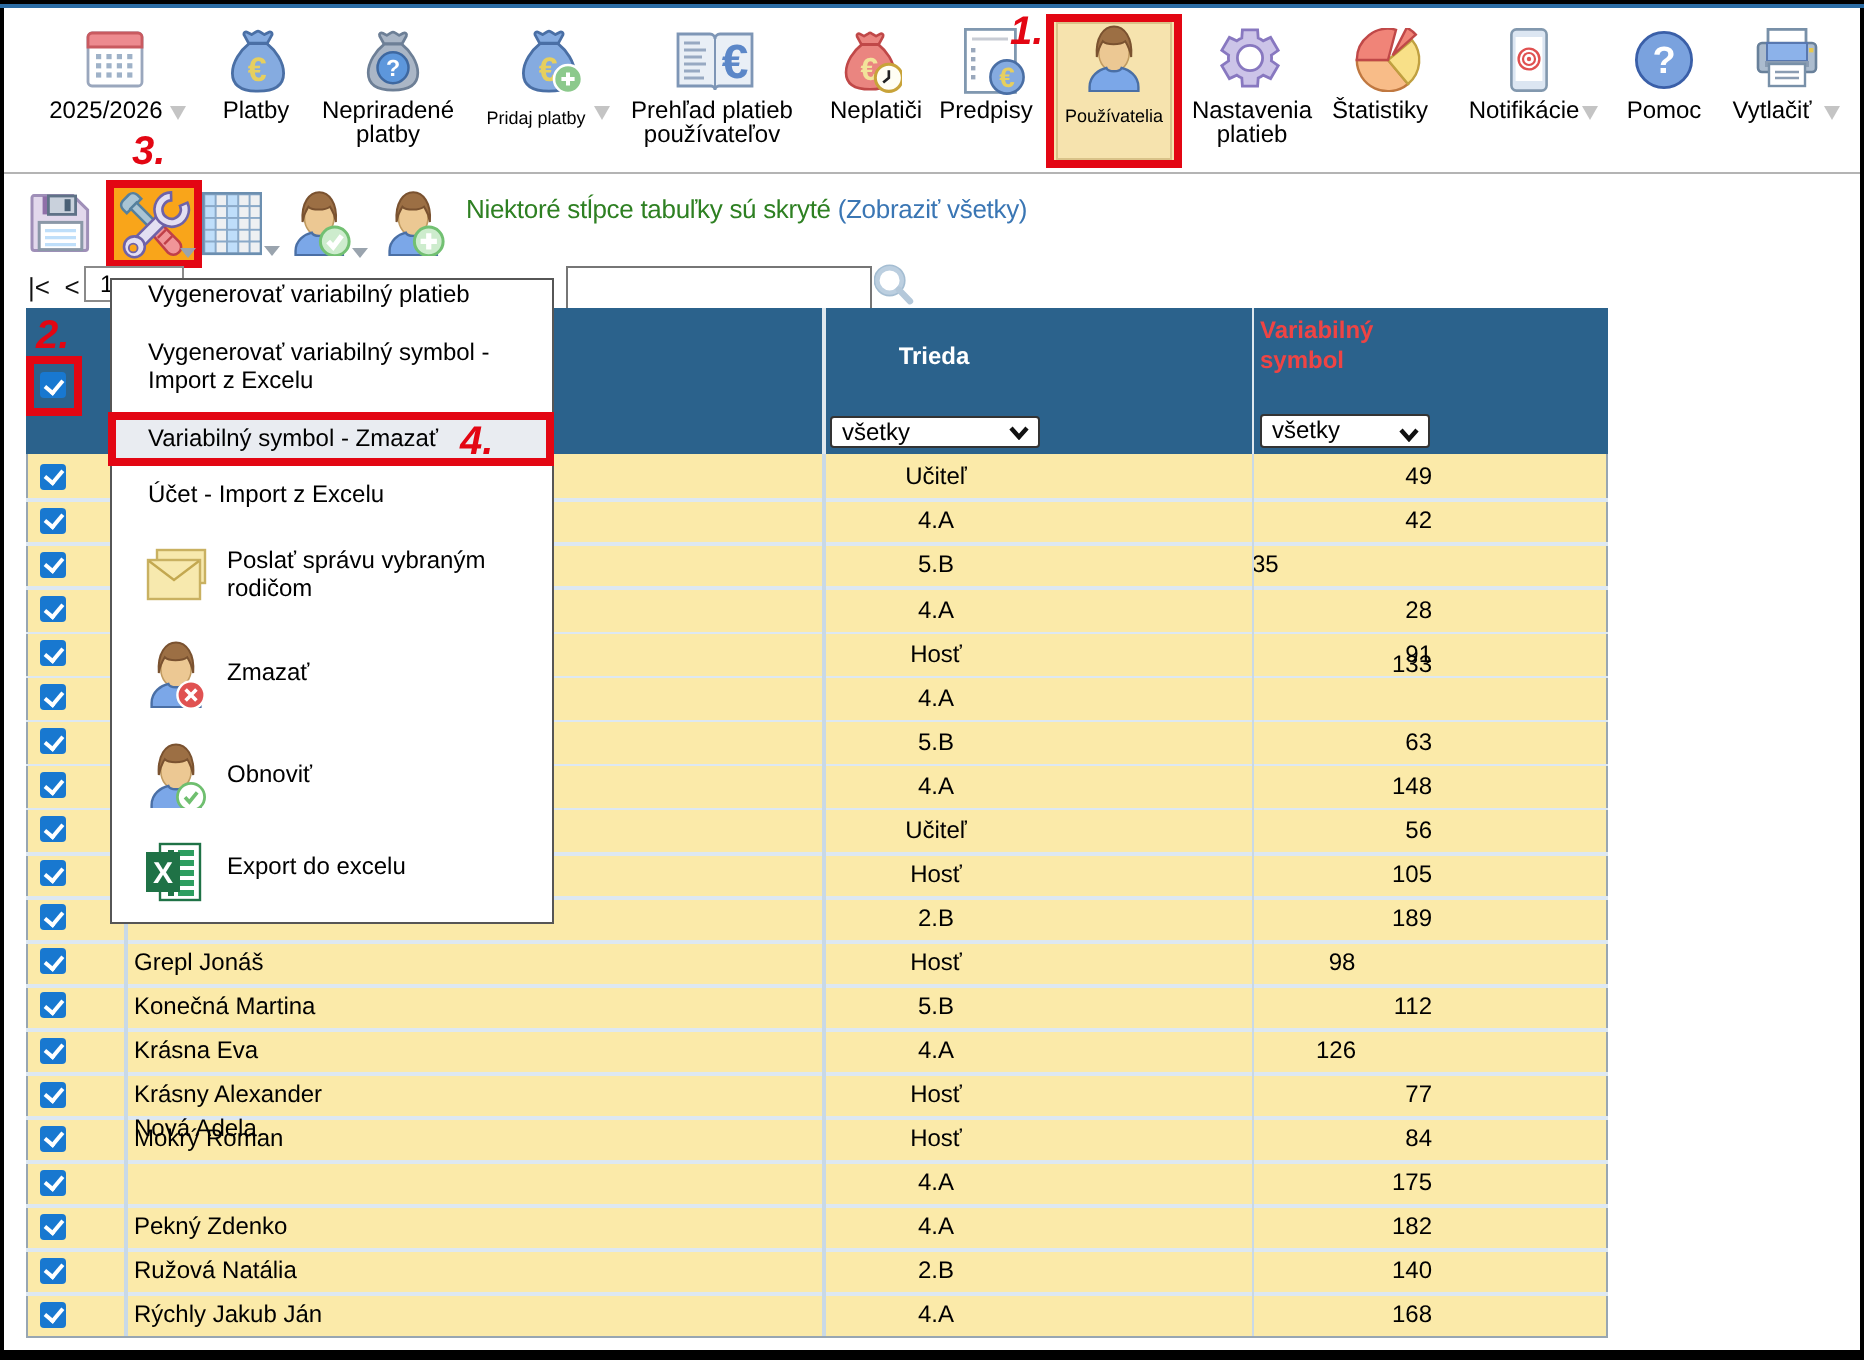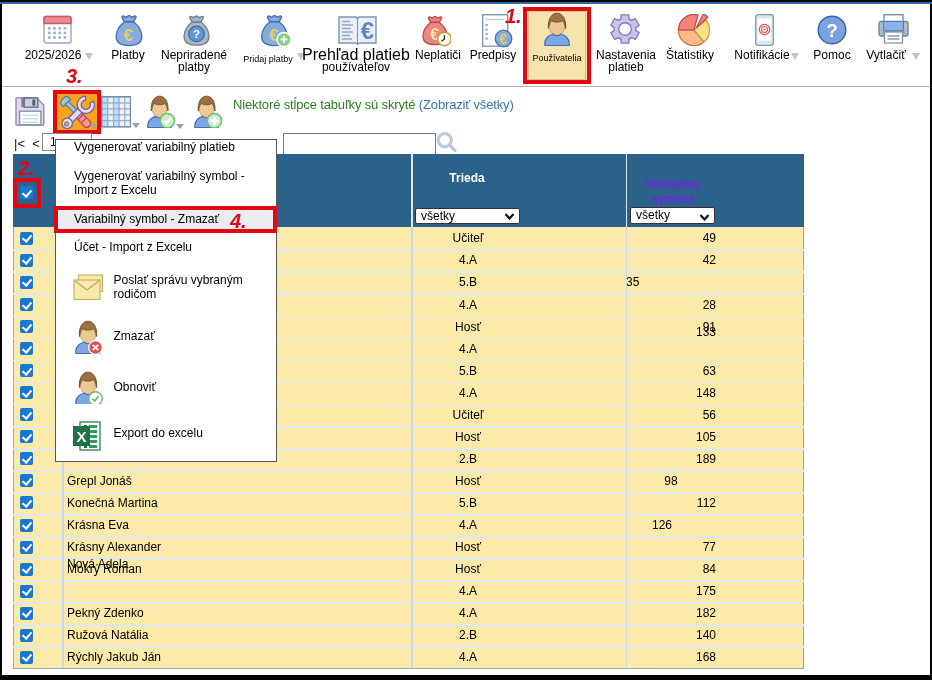--- a/index.html
+++ b/index.html
@@ -117,21 +117,21 @@
 <rect x="6.5" y="18" width="18" height="11" fill="#fff" stroke="#7890a8" stroke-width="1.2"></rect>
 <path d="M9.5,22 h12 M9.5,25 h12" stroke="#8a9cb2" stroke-width="1.3"></path>
   </svg>
 <div class="tbLabel" style="left:-47px;top:49px;width:200px;font-size:12px">2025/2026</div>
 <div class="gtri" style="left:85px;top:53px"></div>
 <div class="tbLabel" style="left:28px;top:49px;width:200px;font-size:12px">Platby</div>
 <div class="tbLabel" style="left:94px;top:49px;width:200px;font-size:12px">Nepriradené</div>
 <div class="tbLabel" style="left:94px;top:61px;width:200px;font-size:12px">platby</div>
 <div class="tbLabel" style="left:168px;top:52.5px;width:200px;font-size:9px">Pridaj platby</div>
 <div class="gtri" style="left:297px;top:53px"></div>
-<div class="tbLabel" style="left:256px;top:49px;width:200px;font-size:16px">Prehľad platieb</div>
+<div class="tbLabel" style="left:256px;top:49px;width:200px;font-size:12px">Prehľad platieb</div>
 <div class="tbLabel" style="left:256px;top:61px;width:200px;font-size:12px">používateľov</div>
 <div class="tbLabel" style="left:338px;top:49px;width:200px;font-size:12px">Neplatiči</div>
 <div class="tbLabel" style="left:393px;top:49px;width:200px;font-size:12px">Predpisy</div>
 <div class="tbLabel" style="left:507px;top:52px;width:100px;text-align:center;font-size:9px;z-index:22">Používatelia</div>
 <div class="tbLabel" style="left:526px;top:49px;width:200px;font-size:12px">Nastavenia</div>
 <div class="tbLabel" style="left:526px;top:61px;width:200px;font-size:12px">platieb</div>
 <div class="tbLabel" style="left:590px;top:49px;width:200px;font-size:12px">Štatistiky</div>
 <div class="tbLabel" style="left:662px;top:49px;width:200px;font-size:12px">Notifikácie</div>
 <div class="gtri" style="left:791px;top:53px"></div>
 <div class="tbLabel" style="left:732px;top:49px;width:200px;font-size:12px">Pomoc</div>
@@ -214,21 +214,21 @@
 <div class="abs" style="left:13px;top:153.5px;width:791px;height:515.8px;border:1px solid #98a6b2;background:#fbeaa9"></div>
 <div class="abs" style="left:13px;top:153.5px;width:791px;height:73.80000000000001px;background:#2b628c"></div>
 <div class="abs" style="left:62px;top:153.5px;width:1.5px;height:73.80000000000001px;background:#dfe8ee"></div>
 <div class="abs" style="left:411px;top:153.5px;width:1.5px;height:73.80000000000001px;background:#dfe8ee"></div>
 <div class="abs" style="left:625.5px;top:153.5px;width:1.5px;height:73.80000000000001px;background:#dfe8ee"></div>
 <div class="cb" style="left:20px;top:186px"></div>
 <div class="abs" style="left:413px;top:171px;width:108px;text-align:center;font-size:12px;font-weight:bold;color:#fff">Trieda</div>
 <div class="sel" style="left:415px;top:207.5px;width:105px;height:16px;line-height:14px;padding:0 0 0 5px">všetky<svg style="position:absolute;right:4px;top:3.5px" width="11" height="8" viewBox="0 0 11 8">
       <path d="M1.5,2 L5.5,6.5 L9.5,2" stroke="#111" stroke-width="2.2" fill="none"></path>
     </svg></div>
-<div class="abs" style="left:630px;top:177px;width:85px;text-align:center;font-size:12px;font-weight:bold;color:#6d28d9;line-height:15px">Variabilný<br>symbol</div>
+<div class="abs" style="left:630px;top:158px;width:85px;text-align:left;font-size:12px;font-weight:bold;color:#ef4444;line-height:15px">Variabilný<br>symbol</div>
 <div class="sel" style="left:630px;top:207px;width:85px;height:17px;line-height:15px;padding:0 0 0 5px">všetky<svg style="position:absolute;right:4px;top:4.5px" width="11" height="8" viewBox="0 0 11 8">
       <path d="M1.5,2 L5.5,6.5 L9.5,2" stroke="#111" stroke-width="2.2" fill="none"></path>
     </svg></div>
 <div class="cb" style="left:20px;top:231.8px"></div>
 <div class="rowtxt" style="left:411px;top:227.3px;width:114px;text-align:center;line-height:22.05px">Učiteľ</div>
 <div class="rowtxt" style="left:626px;top:227.3px;width:90px;text-align:right;line-height:22.05px">49</div>
 <div class="abs" style="left:13px;top:249.35000000000002px;width:791px;height:1.8px;background:#dde8f2"></div>
 <div class="cb" style="left:20px;top:253.9px"></div>
 <div class="rowtxt" style="left:411px;top:249.4px;width:114px;text-align:center;line-height:22.05px">4.A</div>
 <div class="rowtxt" style="left:626px;top:249.4px;width:90px;text-align:right;line-height:22.05px">42</div>
@@ -275,21 +275,21 @@
 <div class="rowtxt" style="left:626px;top:469.9px;width:90px;text-align:center;line-height:22.05px">98</div>
 <div class="abs" style="left:13px;top:491.90000000000003px;width:791px;height:1.8px;background:#dde8f2"></div>
 <div class="cb" style="left:20px;top:496.4px"></div>
 <div class="rowtxt" style="left:67px;top:491.9px;line-height:22.05px">Konečná Martina</div>
 <div class="rowtxt" style="left:411px;top:491.9px;width:114px;text-align:center;line-height:22.05px">5.B</div>
 <div class="rowtxt" style="left:626px;top:491.9px;width:90px;text-align:right;line-height:22.05px">112</div>
 <div class="abs" style="left:13px;top:513.95px;width:791px;height:1.8px;background:#dde8f2"></div>
 <div class="cb" style="left:20px;top:518.5px"></div>
 <div class="rowtxt" style="left:67px;top:514.0px;line-height:22.05px">Krásna Eva</div>
 <div class="rowtxt" style="left:411px;top:514.0px;width:114px;text-align:center;line-height:22.05px">4.A</div>
-<div class="rowtxt" style="left:652px;top:514.0px;width:90px;text-align:left;line-height:22.05px">126</div>
+<div class="rowtxt" style="left:588px;top:514.0px;width:90px;text-align:right;line-height:22.05px">126</div>
 <div class="abs" style="left:13px;top:536.0px;width:791px;height:1.8px;background:#dde8f2"></div>
 <div class="cb" style="left:20px;top:540.5px"></div>
 <div class="rowtxt" style="left:67px;top:536.0px;line-height:22.05px">Krásny Alexander</div>
 <div class="rowtxt" style="left:411px;top:536.0px;width:114px;text-align:center;line-height:22.05px">Hosť</div>
 <div class="rowtxt" style="left:626px;top:536.0px;width:90px;text-align:right;line-height:22.05px">77</div>
 <div class="abs" style="left:13px;top:558.05px;width:791px;height:1.8px;background:#dde8f2"></div>
 <div class="cb" style="left:20px;top:562.6px"></div>
 <div class="rowtxt" style="left:67px;top:558.0px;line-height:22.05px">Mokrý Roman</div>
 <div class="rowtxt" style="left:411px;top:558.0px;width:114px;text-align:center;line-height:22.05px">Hosť</div>
 <div class="rowtxt" style="left:626px;top:558.0px;width:90px;text-align:right;line-height:22.05px">84</div>

